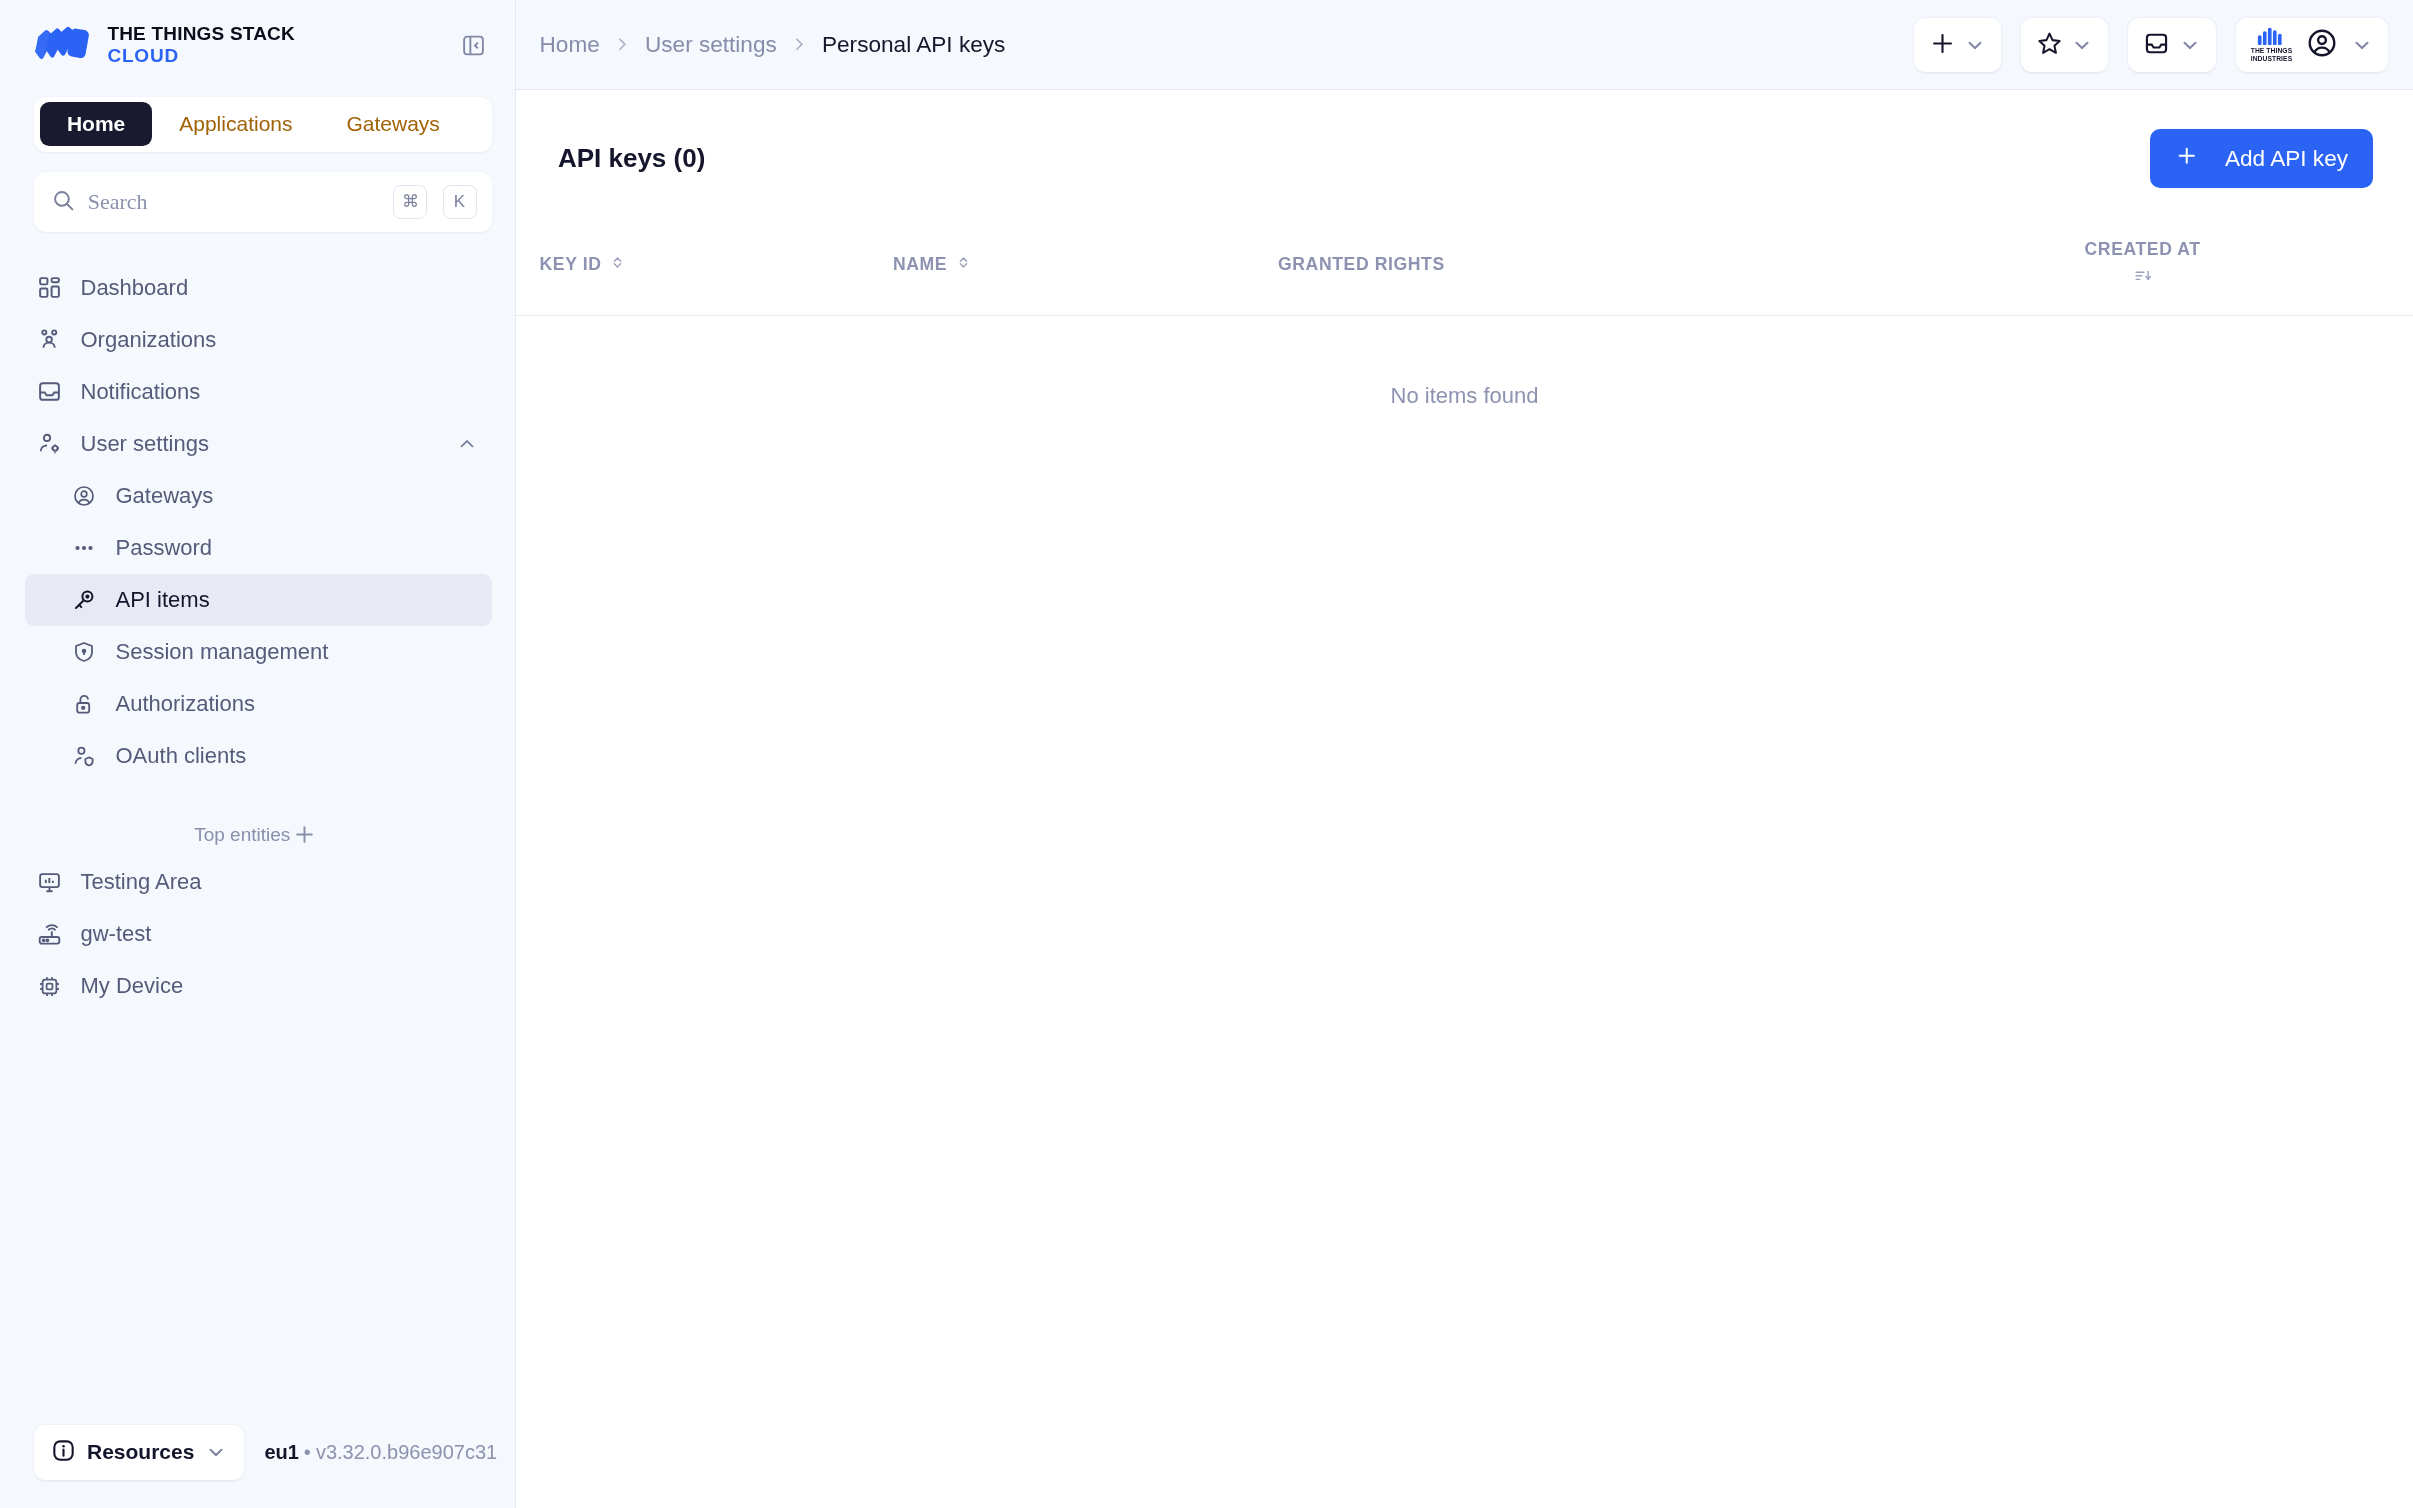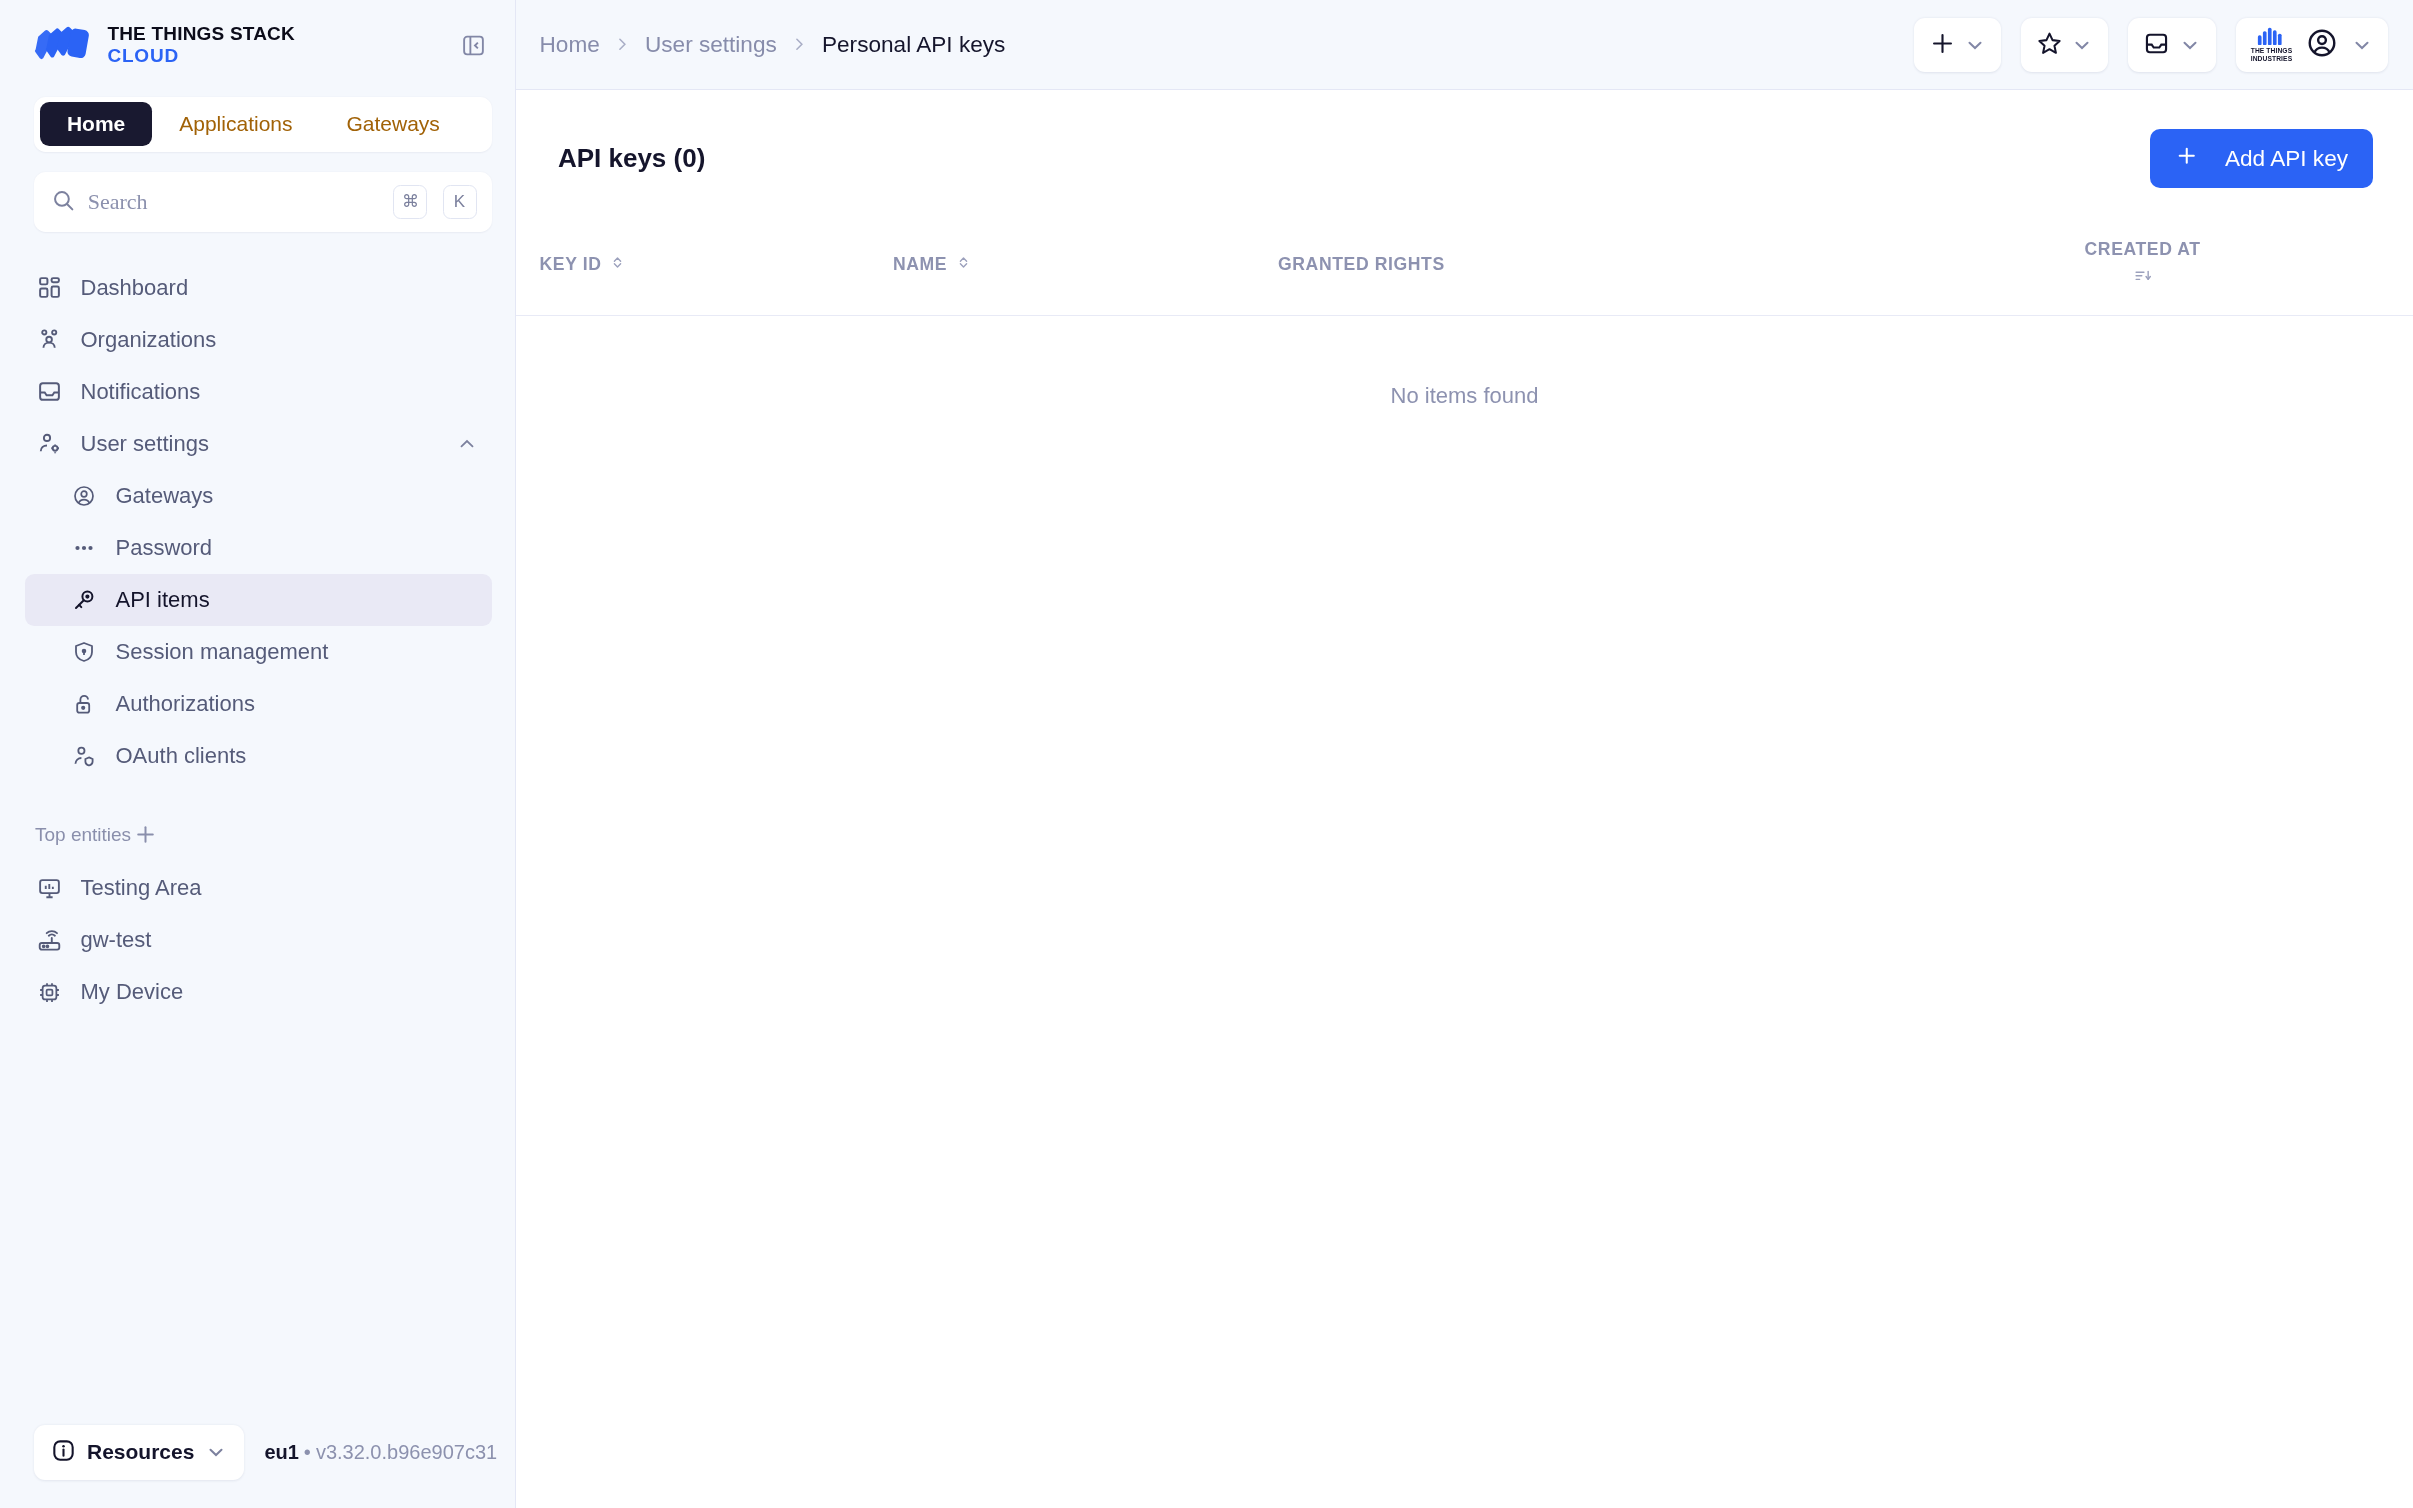--- a/index.html
+++ b/index.html
@@ -78,22 +78,22 @@
     display: flex; align-items: center; gap: 17px;
     height: 52px; padding: 0 13.4px 0 10px; border-radius: 9.2px;
     color: #555B79; font-size: 22px; cursor: pointer;
   }
   .nav-item .lbl { flex: 1; }
   .nav-item.sub { padding-left: 45px; }
   .nav-item.active { background: #E9E9F5; color: #14142B; }
   .nav-icon { width: 28.5px; height: 28.5px; flex: 0 0 28.5px; display: flex; align-items: center; justify-content: center; }
 
   .section-head {
-    display: flex; align-items: center; justify-content: flex-start;
-    margin: 39px 37px 13px 35px;
+    display: flex; align-items: center; justify-content: center;
+    margin: 39px 37px 7px 35px;
   }
   .section-title { font-size: 19px; color: #8A8FAC; }
   .section-add { width: 28.5px; height: 28.5px; cursor: pointer; display:flex; align-items:center; justify-content:center;}
 
   .sidebar-footer {
     margin-top: auto; display: flex; align-items: center;
     gap: 20px; padding: 0 23.5px 28.5px 34px;
   }
   .resources-btn {
     background: #ffffff; border-radius: 11px; height: 55px;

